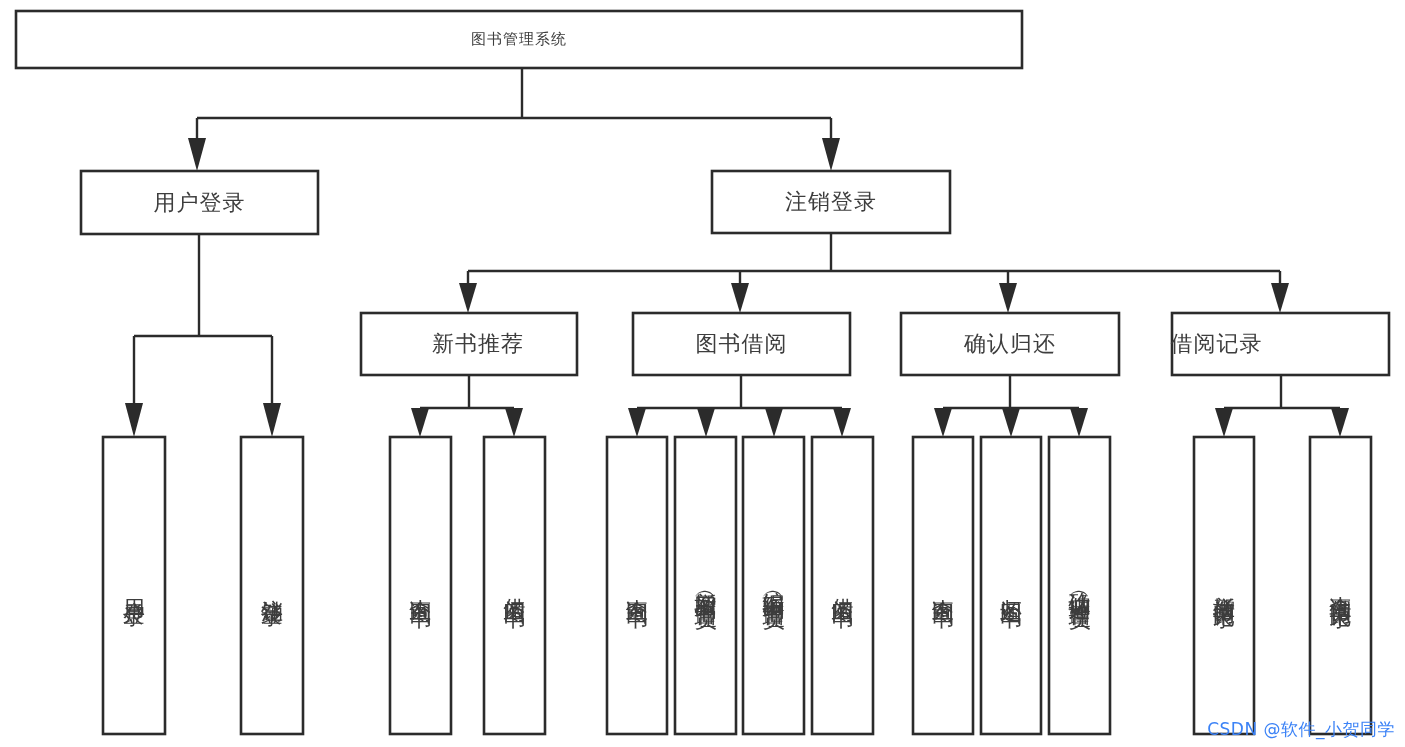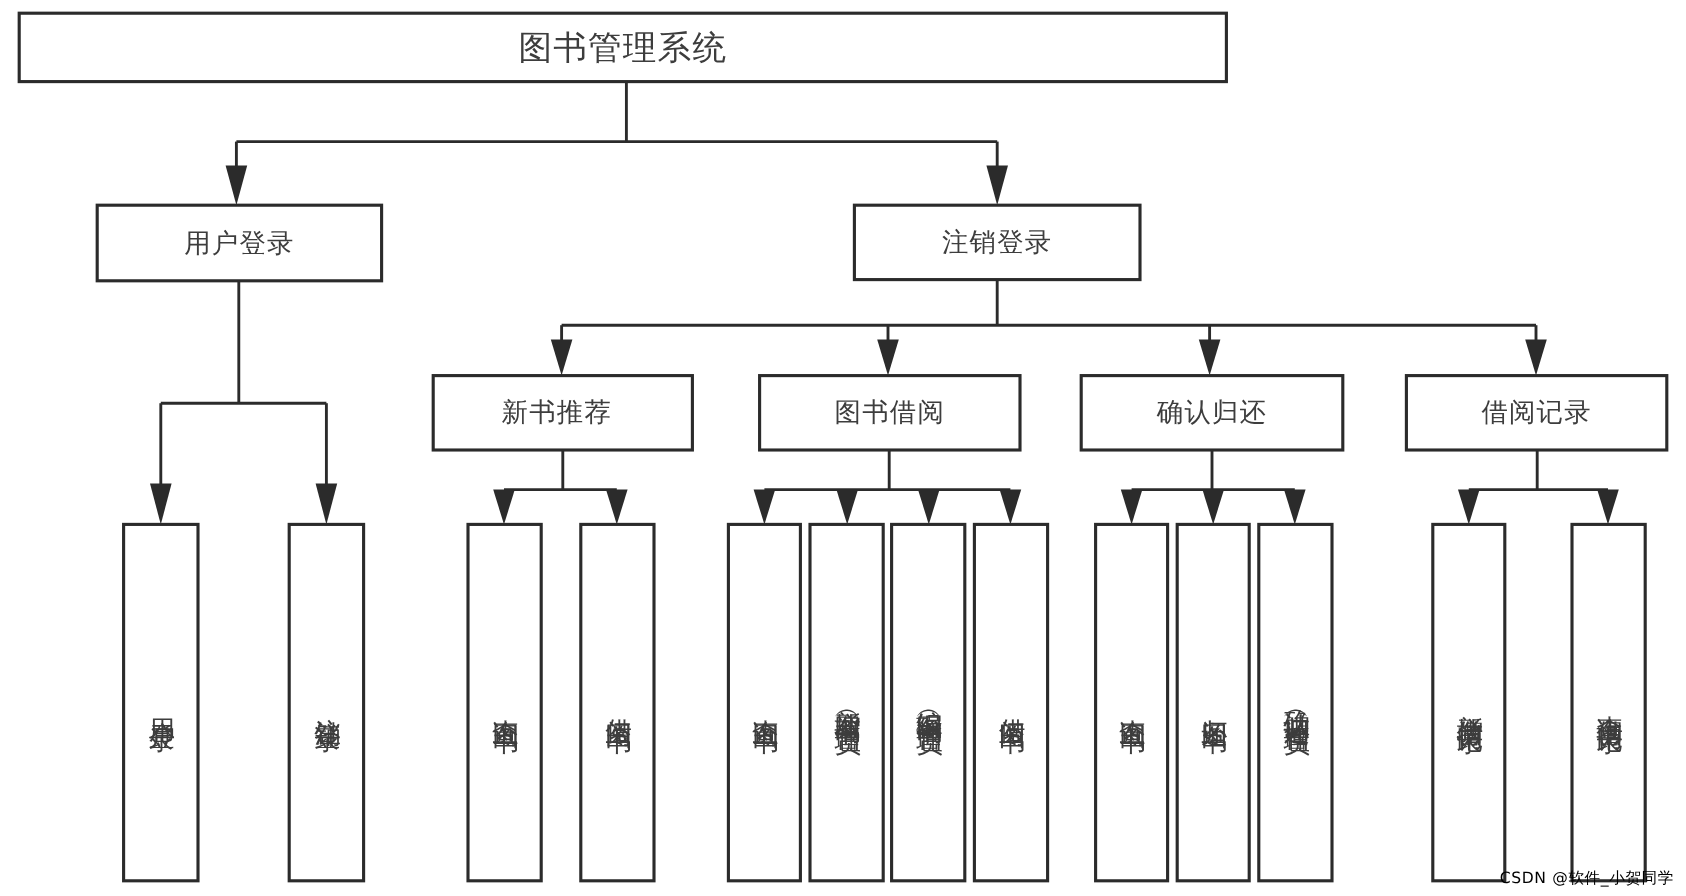--- a/index.html
+++ b/index.html
@@ -69,29 +69,29 @@
     pointer-events: none;
   }
   .hlabel-text {
     font-family: "DejaVu Sans", "Liberation Sans", sans-serif;
     font-size: 22px;
     letter-spacing: 1px;
     color: #3d3d3d;
     white-space: nowrap;
   }
   .title-text {
-    font-size: 28px;
+    font-size: 15px;
   }
   #watermark {
     position: absolute;
     right: 10px;
     bottom: 6px;
     font-family: "DejaVu Sans", "Liberation Sans", sans-serif;
-    font-size: 13px;
-    color: #000000;
+    font-size: 17px;
+    color: #3b82f6;
     letter-spacing: 0.5px;
     white-space: nowrap;
   }
 </style>
 </head>
 <body>
 
 <div id="diagram-root">
 
   <svg id="flow" viewBox="0 0 1405 747" xmlns="http://www.w3.org/2000/svg">
@@ -178,33 +178,33 @@
   </div>
 
   <div class="hlabel-wrap" style="left:81px; top:171px; width:237px; height:63px;">
     <span class="hlabel-text">用户登录</span>
   </div>
 
   <div class="hlabel-wrap" style="left:712px; top:171px; width:238px; height:62px;">
     <span class="hlabel-text">注销登录</span>
   </div>
 
-  <div class="hlabel-wrap" style="left:340px; top:313px; width:248px; height:62px;">
+  <div class="hlabel-wrap" style="left:354px; top:313px; width:248px; height:62px;">
     <span class="hlabel-text">新书推荐</span>
   </div>
 
   <div class="hlabel-wrap" style="left:633px; top:313px; width:217px; height:62px;">
     <span class="hlabel-text">图书借阅</span>
   </div>
 
   <div class="hlabel-wrap" style="left:901px; top:313px; width:218px; height:62px;">
     <span class="hlabel-text">确认归还</span>
   </div>
 
-  <div class="hlabel-wrap" style="left:1172px; top:313px; width:217px; height:62px;">
+  <div class="hlabel-wrap" style="left:1108px; top:313px; width:217px; height:62px;">
     <span class="hlabel-text">借阅记录</span>
   </div>
 
   <div class="vlabel-wrap" style="left:103px; top:437px; width:62px; height:297px;">
     <span class="vlabel-text">用户登录</span>
   </div>
   <div class="vlabel-wrap" style="left:241px; top:437px; width:62px; height:297px;">
     <span class="vlabel-text">注销登录</span>
   </div>
 

